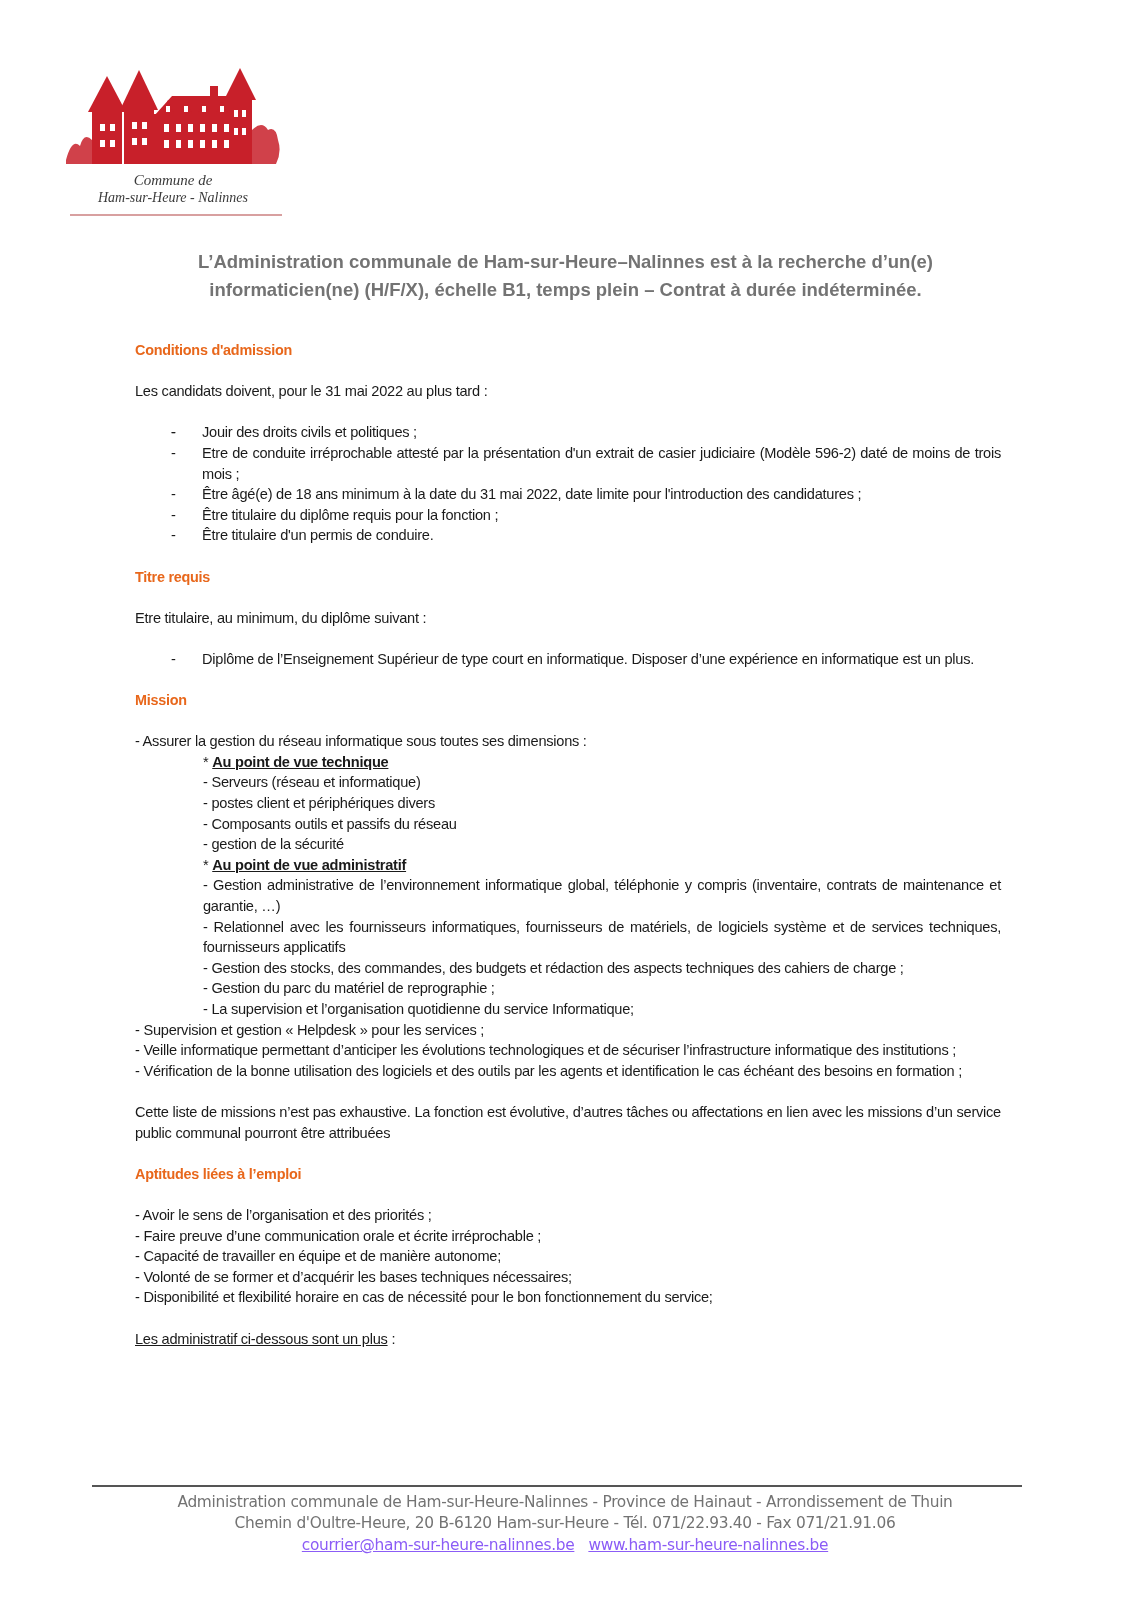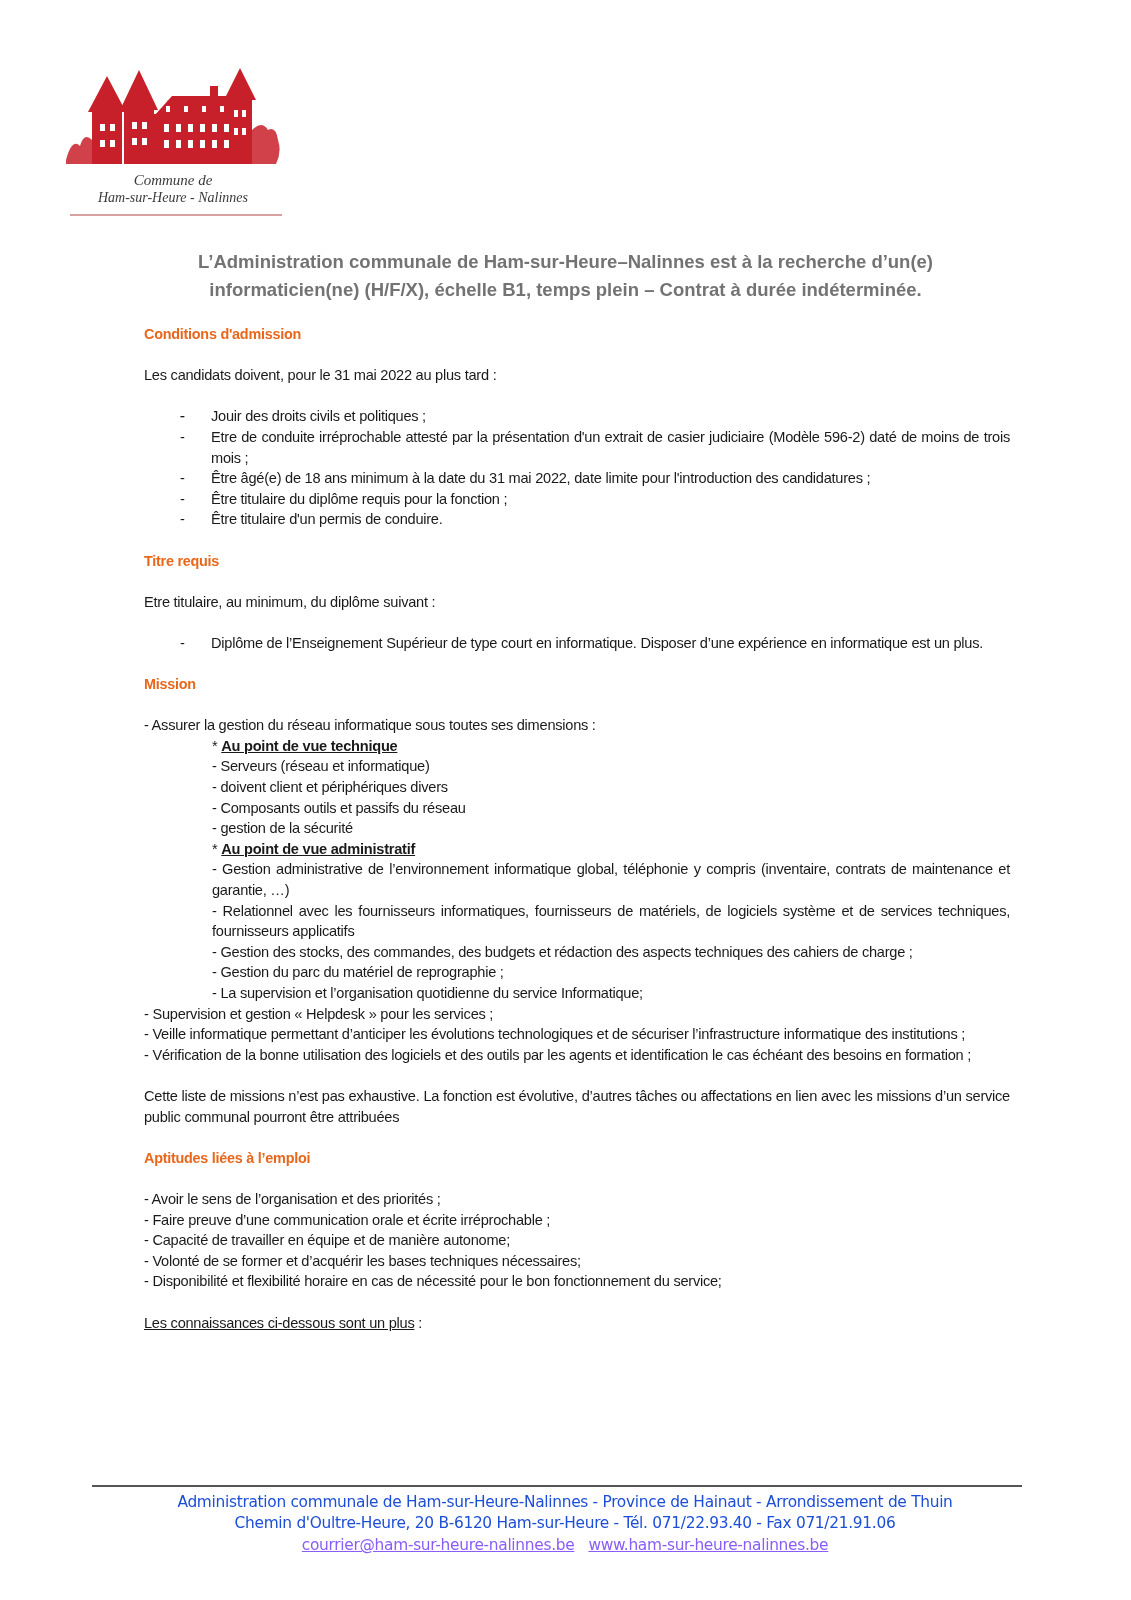--- a/index.html
+++ b/index.html
@@ -8,33 +8,33 @@
 
   .logo { position: absolute; left: 62px; top: 68px; width: 222px; height: 152px; }
   .logo svg { display: block; }
   .logo-text { position: absolute; left: 0; width: 222px; text-align: center; font-family: "Liberation Serif", serif; font-style: italic; color: #3a3a3a; }
   .logo-line1 { top: 104px; font-size: 15px; }
   .logo-line2 { top: 122px; font-size: 14px; }
   .logo-rule { position: absolute; left: 8px; top: 146px; width: 212px; height: 1.5px; background: #d8a0a0; }
 
   .title { position: absolute; left: 120px; top: 248px; width: 891px; text-align: center; color: #737373; font-weight: bold; font-size: 18.5px; line-height: 28px; }
 
-  .doc { position: absolute; left: 144px; width: 866px; font-size: 14.6px; line-height: 20.6px; letter-spacing: -0.25px; }
+  .doc { position: absolute; left: 135px; width: 866px; font-size: 14.6px; line-height: 20.6px; letter-spacing: -0.25px; margin-top: 16px; }
   .h { color: #e8671b; font-weight: bold; font-size: 14.4px; }
   .p { margin: 0; }
   .gap { height: 20.6px; }
   .dash-item { position: relative; padding-left: 67px; text-align: justify; }
   .dash-item .dash { position: absolute; left: 36px; top: 0; }
   .indent { padding-left: 68px; text-align: justify; }
   .just { text-align: justify; }
   .u { text-decoration: underline; }
   .bu { text-decoration: underline; font-weight: bold; }
 
   .foot-rule { position: absolute; left: 92px; top: 1485px; width: 930px; height: 1.6px; background: #555; }
-  .footer { position: absolute; left: 80px; width: 970px; text-align: center; font-family: "DejaVu Sans", sans-serif; font-size: 15.4px; color: #1d4ed8; letter-spacing: -0.3px; }
+  .footer { position: absolute; left: 80px; width: 970px; text-align: center; font-family: "DejaVu Sans", sans-serif; font-size: 15.4px; color: #737373; letter-spacing: -0.3px; }
   .foot1 { top: 1493px; }
   .foot2 { top: 1514px; }
   .foot3 { top: 1536px; color: #2b3fb0; }
   .foot3 a { color: #8b5cf6; text-decoration: underline; }
   .foot3 .sep { display: inline-block; width: 14px; }
 </style>
 </head>
 <body>
 
 <div class="logo">
@@ -124,21 +124,21 @@
   <div class="p">Etre titulaire, au minimum, du diplôme suivant :</div>
   <div class="gap"></div>
   <div class="dash-item"><span class="dash">-</span><span>Diplôme de l’Enseignement Supérieur de type court en informatique. Disposer d’une expérience en informatique est un plus.</span></div>
   <div class="gap"></div>
 
   <div class="p h">Mission</div>
   <div class="gap"></div>
   <div class="p">- Assurer la gestion du réseau informatique sous toutes ses dimensions :</div>
   <div class="indent"><span>* </span><span class="bu">Au point de vue technique</span></div>
   <div class="indent">- Serveurs (réseau et informatique)</div>
-  <div class="indent">- doivent client et périphériques divers</div>
+  <div class="indent">- postes client et périphériques divers</div>
   <div class="indent">- Composants outils et passifs du réseau</div>
   <div class="indent">- gestion de la sécurité</div>
   <div class="indent"><span>* </span><span class="bu">Au point de vue administratif</span></div>
   <div class="indent">- Gestion administrative de l’environnement informatique global, téléphonie y compris (inventaire, contrats de maintenance et garantie, …)</div>
   <div class="indent">- Relationnel avec les fournisseurs informatiques, fournisseurs de matériels, de logiciels système et de services techniques, fournisseurs applicatifs</div>
   <div class="indent">- Gestion des stocks, des commandes, des budgets et rédaction des aspects techniques des cahiers de charge ;</div>
   <div class="indent">- Gestion du parc du matériel de reprographie ;</div>
   <div class="indent">- La supervision et l’organisation quotidienne du service Informatique;</div>
   <div class="p just">- Supervision et gestion « Helpdesk » pour les services ;</div>
   <div class="p just">- Veille informatique permettant d’anticiper les évolutions technologiques et de sécuriser l’infrastructure informatique des institutions ;</div>
@@ -148,21 +148,21 @@
   <div class="gap"></div>
 
   <div class="p h">Aptitudes liées à l’emploi</div>
   <div class="gap"></div>
   <div class="p">- Avoir le sens de l’organisation et des priorités ;</div>
   <div class="p">- Faire preuve d’une communication orale et écrite irréprochable ;</div>
   <div class="p">- Capacité de travailler en équipe et de manière autonome;</div>
   <div class="p">- Volonté de se former et d’acquérir les bases techniques nécessaires;</div>
   <div class="p">- Disponibilité et flexibilité horaire en cas de nécessité pour le bon fonctionnement du service;</div>
   <div class="gap"></div>
-  <div class="p"><span class="u">Les connaissances ci-dessous sont un plus</span><span> :</span></div>
+  <div class="p"><span class="u">Les administratif ci-dessous sont un plus</span><span> :</span></div>
 </div>
 
 <div class="foot-rule"></div>
 <div class="footer foot1">Administration communale de Ham-sur-Heure-Nalinnes - Province de Hainaut - Arrondissement de Thuin</div>
 <div class="footer foot2">Chemin d'Oultre-Heure, 20 B-6120 Ham-sur-Heure - Tél. 071/22.93.40 - Fax 071/21.91.06</div>
 <div class="footer foot3">
   <a>courrier@ham-sur-heure-nalinnes.be</a><span class="sep"></span><a>www.ham-sur-heure-nalinnes.be</a>
 </div>
 
 </body></html>

